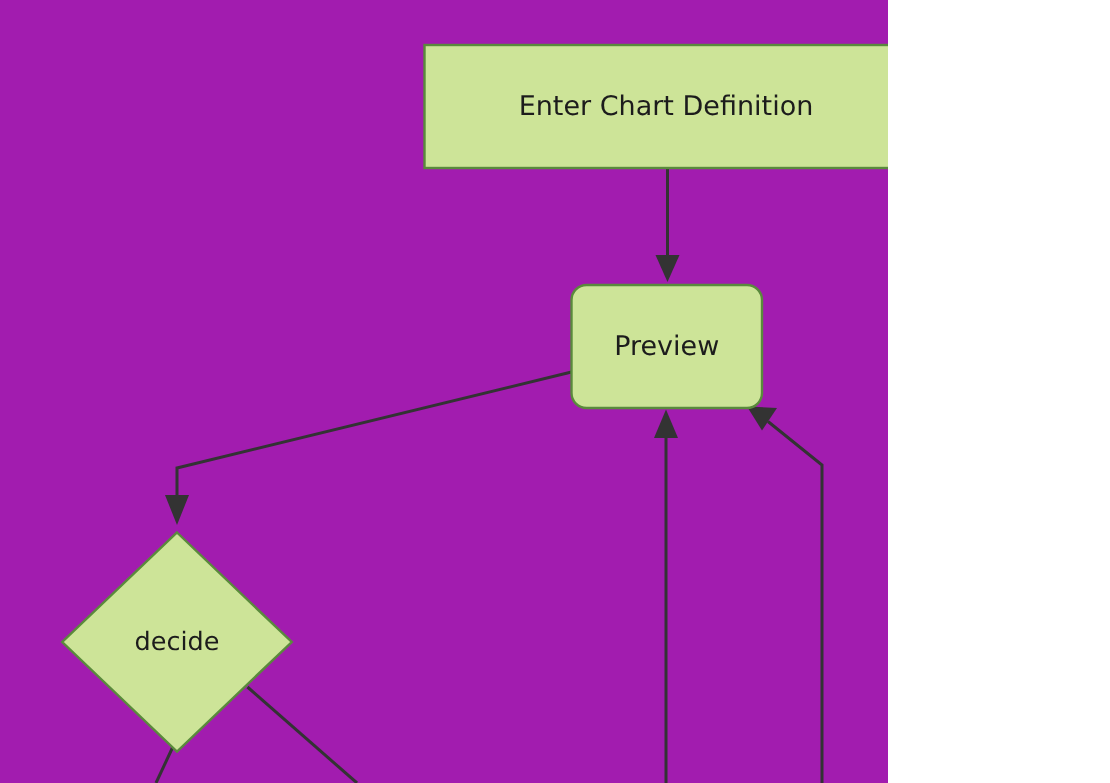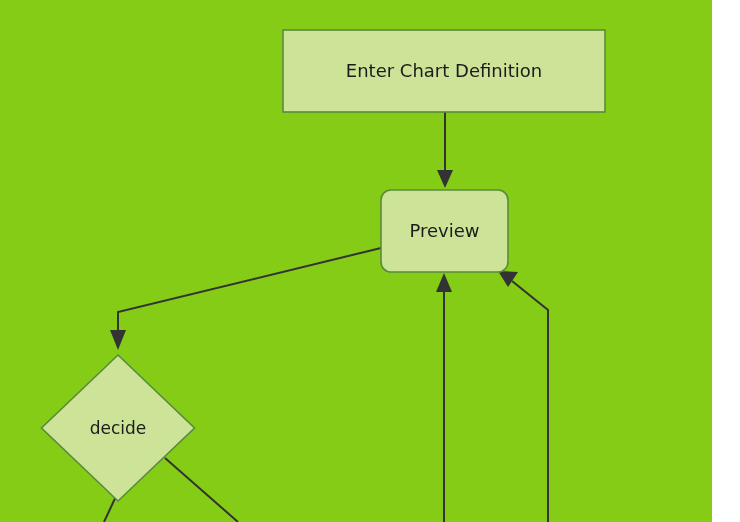--- a/index.html
+++ b/index.html
@@ -6,23 +6,23 @@
   html, body {
     margin: 0;
     padding: 0;
     background: #ffffff;
   }
   body {
     font-family: "DejaVu Sans", sans-serif;
   }
   #canvas-wrap {
     position: relative;
-    width: 712px;
+    width: 592px;
     height: 522px;
-    background: #84cc16;
+    background: #a21caf;
     overflow: hidden;
   }
   svg#flowchart {
     display: block;
     width: 740px;
     height: 522px;
   }
   .node-shape {
     fill: #cde498;
     stroke: #5a8a3c;

